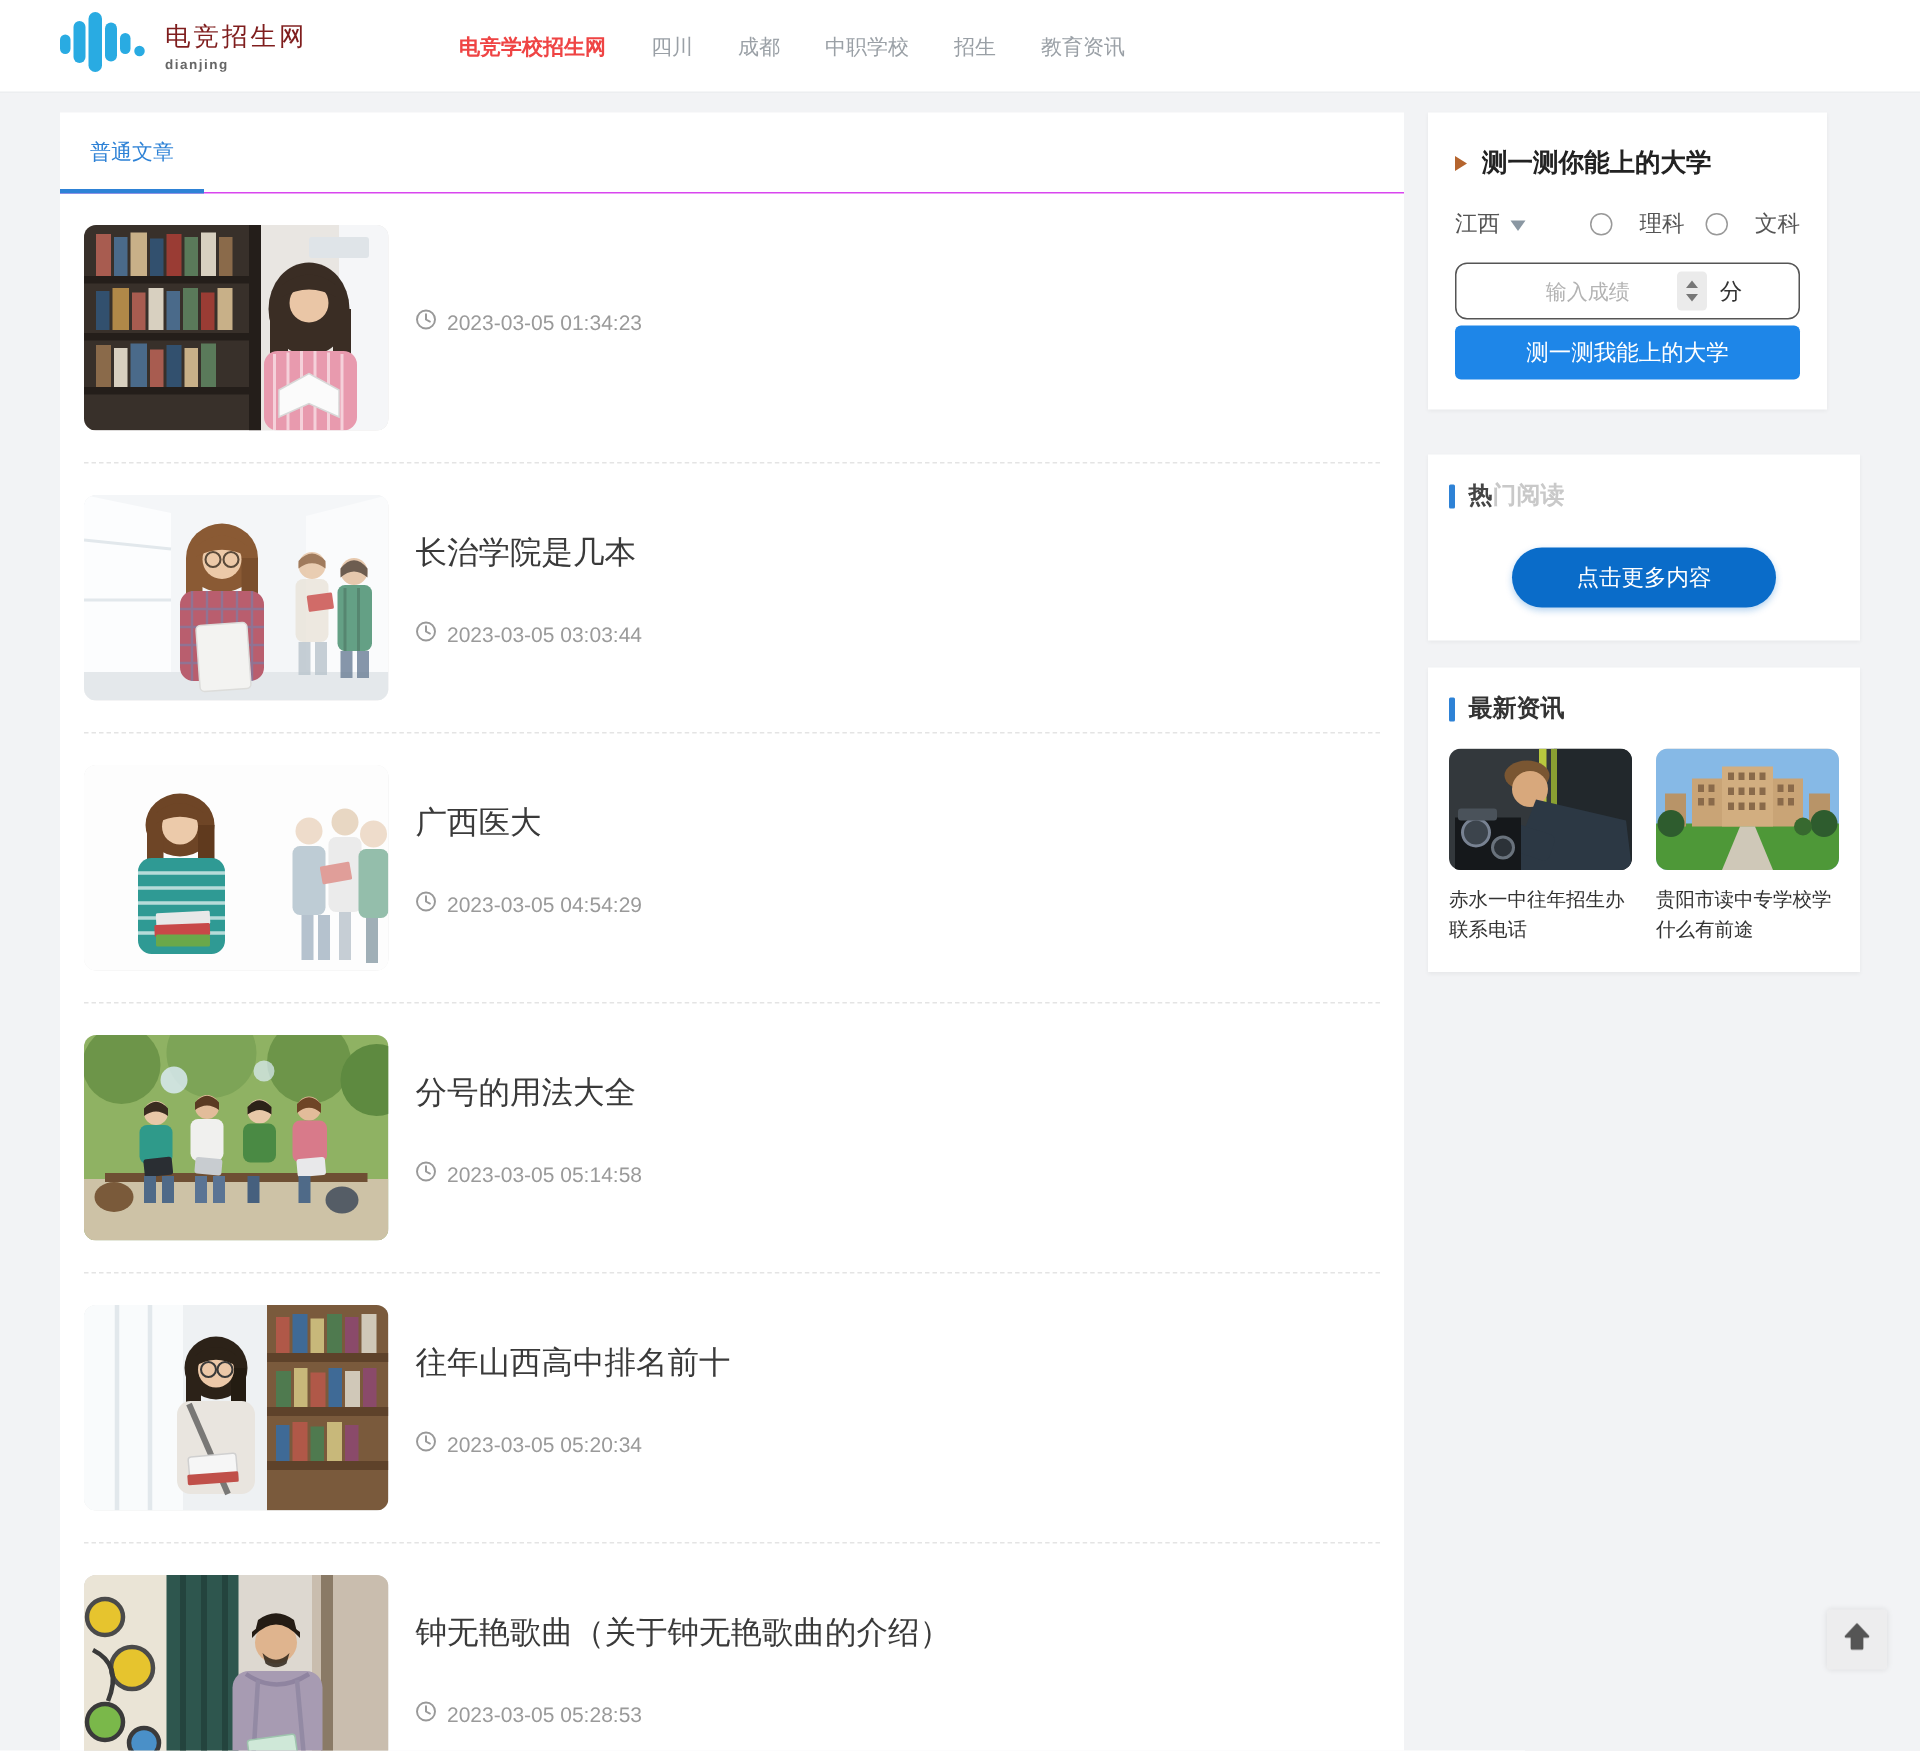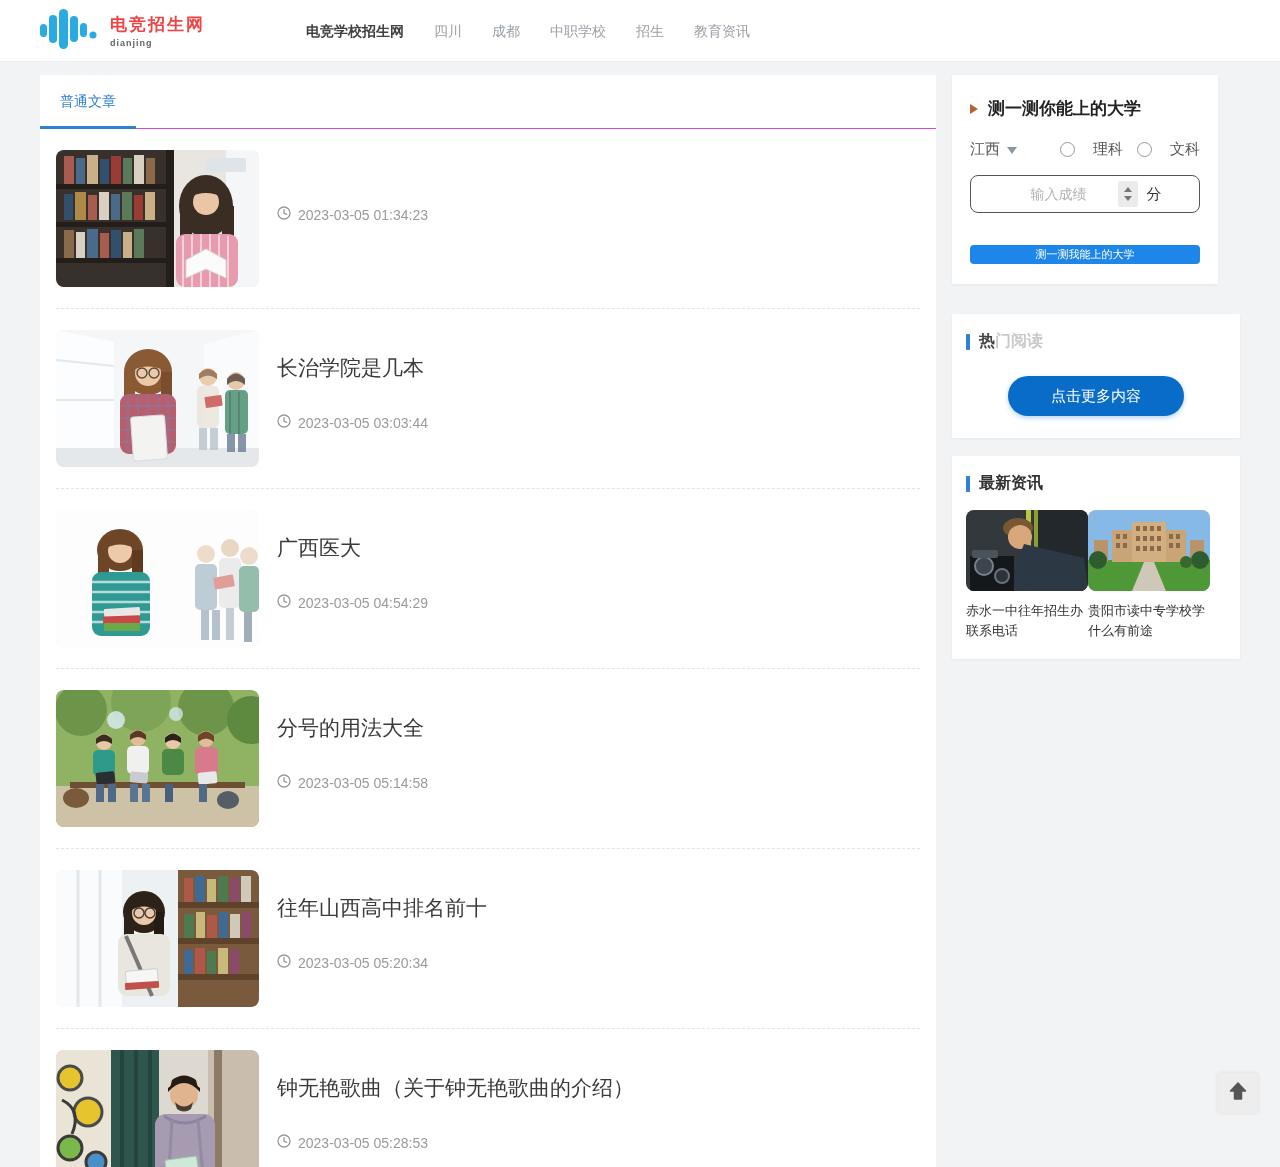--- a/index.html
+++ b/index.html
@@ -8,25 +8,25 @@
     font-family: "Liberation Sans", sans-serif;
     background: #f2f3f5;
     color: #333;
   }
   a { text-decoration: none; color: inherit; cursor: pointer; }
 
   
   header { height:62px; background:#fff; border-bottom:1px solid #eceef0; }
   .header-inner { width:1200px; height:100%; margin:0 auto; display:flex; align-items:center; }
   .logo { display:flex; align-items:center; gap:10px; }
-  .logo-text-cn { font-size:17px; font-weight:bold; color:#ef4444; letter-spacing:2px; }
+  .logo-text-cn { font-size:17px; font-weight:normal; color:#7f1d1d; letter-spacing:2px; }
   .logo-text-en { font-size:9px; color:#666; font-weight:bold; margin-top:2px; letter-spacing:1px; }
   nav { display:flex; margin-left:86px; }
   .nav-item { padding:0 15px; line-height:62px; font-size:14px; color:#9aa0a6; }
-  .nav-item.active { color:#404040; font-weight:bold; }
+  .nav-item.active { color:#ef4444; font-weight:bold; }
 
   
   .page { width:1200px; margin:13px auto 0; display:flex; gap:16px; align-items:flex-start; }
 
   
   .content { width:896px; background:#fff; }
   .tabbar { height:54px; border-bottom:1px solid #d946ef; display:flex; align-items:flex-end; }
   .tab { position:relative; padding:0 20px; height:54px; line-height:54px; font-size:14px; color:#2e82d6; }
   .tab::after { content:""; position:absolute; left:0; right:0; bottom:-1px; height:3px; background:#2e82d6; }
   .articles { padding:0 16px; }
@@ -49,32 +49,32 @@
   .sel-row .spacer { flex:1; }
   .radio { display:flex; align-items:center; gap:18px; margin-left:14px; cursor:pointer; color:#555; }
   .rb { width:15px; height:15px; border:1px solid #999; border-radius:50%; background:#fff; display:inline-block; }
   .scorebox { margin-top:16px; height:38px; border:1px solid #555; border-radius:8px; display:flex; align-items:center; justify-content:center; gap:9px; }
   .scorebox input { border:none; outline:none; width:100px; text-align:center; font-size:14px; color:#4d7c0f; background:transparent; }
   .scorebox input::placeholder { color:#b3b3b3; }
   .spinner { width:20px; height:26px; background:#ebebeb; border-radius:3px; display:flex; flex-direction:column; align-items:center; justify-content:center; gap:4px; cursor:pointer; }
   .spn-up { width:0; height:0; border-bottom:5px solid #777; border-left:4px solid transparent; border-right:4px solid transparent; }
   .spn-dn { width:0; height:0; border-top:5px solid #777; border-left:4px solid transparent; border-right:4px solid transparent; }
   .unit { font-size:15px; color:#333; }
-  .btn-primary { margin-top:32px; width:100%; height:19px; background:#1e86e8; color:#fff; border:none; border-radius:4px; font-size:11px; cursor:pointer; font-family:inherit; }
+  .btn-primary { margin-top:4px; width:100%; height:36px; background:#1e86e8; color:#fff; border:none; border-radius:4px; font-size:15px; cursor:pointer; font-family:inherit; }
 
   .card.hot { padding:17px 14px 20px; margin-bottom:18px; }
   .sec-title { display:flex; align-items:center; gap:9px; font-size:16px; font-weight:bold; }
   .bar { width:4px; height:16px; background:#2e82d6; border-radius:1px; }
   .t-dark { color:#444; }
   .t-light { color:#c9c9c9; }
   .pill { display:block; margin:24px auto 2px; width:176px; height:40px; border-radius:20px; background:#0a6cc9; color:#fff; font-size:15px; border:none; cursor:pointer; font-family:inherit; box-shadow:0 2px 5px rgba(10,108,201,.3); }
 
   .card.latest { padding:17px 14px 18px; }
   .sec-title .t-plain { color:#333; }
-  .news-grid { display:flex; margin-top:16px; }
+  .news-grid { display:flex; gap:16px; margin-top:16px; }
   .news { width:122px; display:block; }
   .news-img { display:block; width:122px; height:81px; border-radius:8px; overflow:hidden; background:#ddd; }
   .news-img svg { display:block; }
   .news-cap { display:block; margin-top:10px; font-size:13px; line-height:1.55; color:#333; }
 
   
   .backtop { position:fixed; right:22px; bottom:54px; width:40px; height:40px; background:#ededee; border-radius:2px; display:flex; align-items:center; justify-content:center; cursor:pointer; box-shadow:0 0 4px rgba(0,0,0,.1); }
 </style>
 </head>
 <body>

